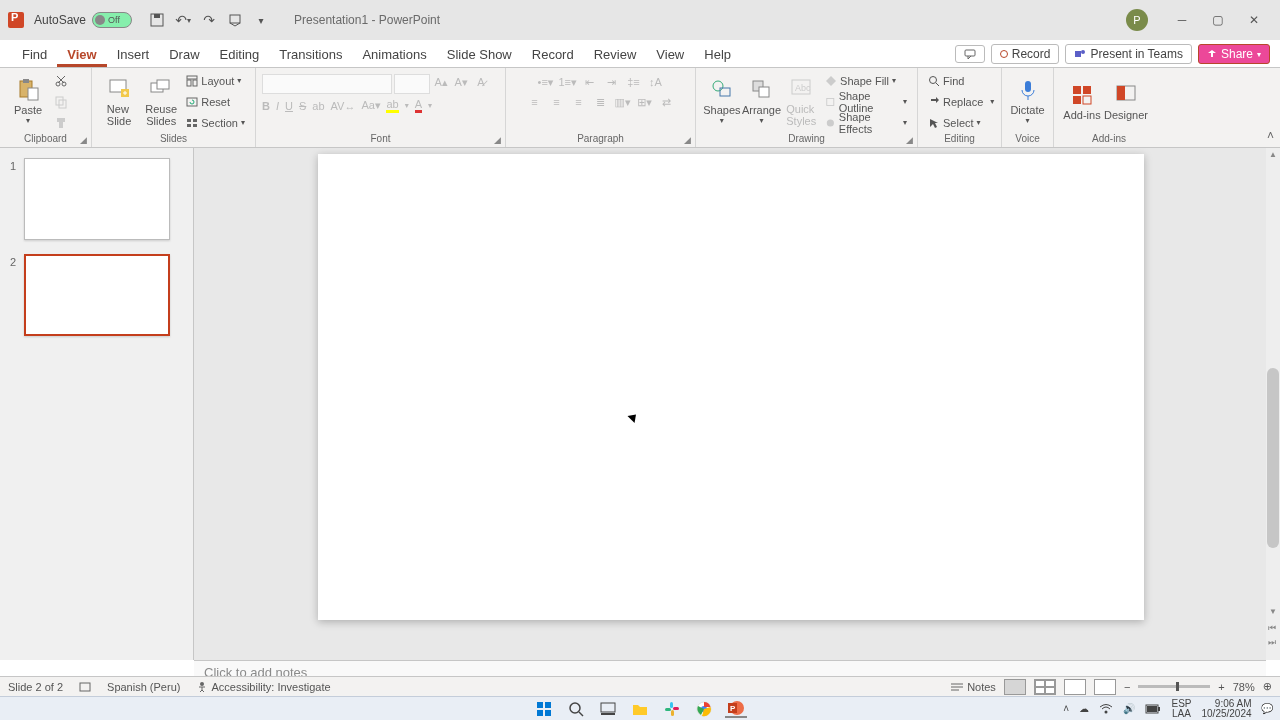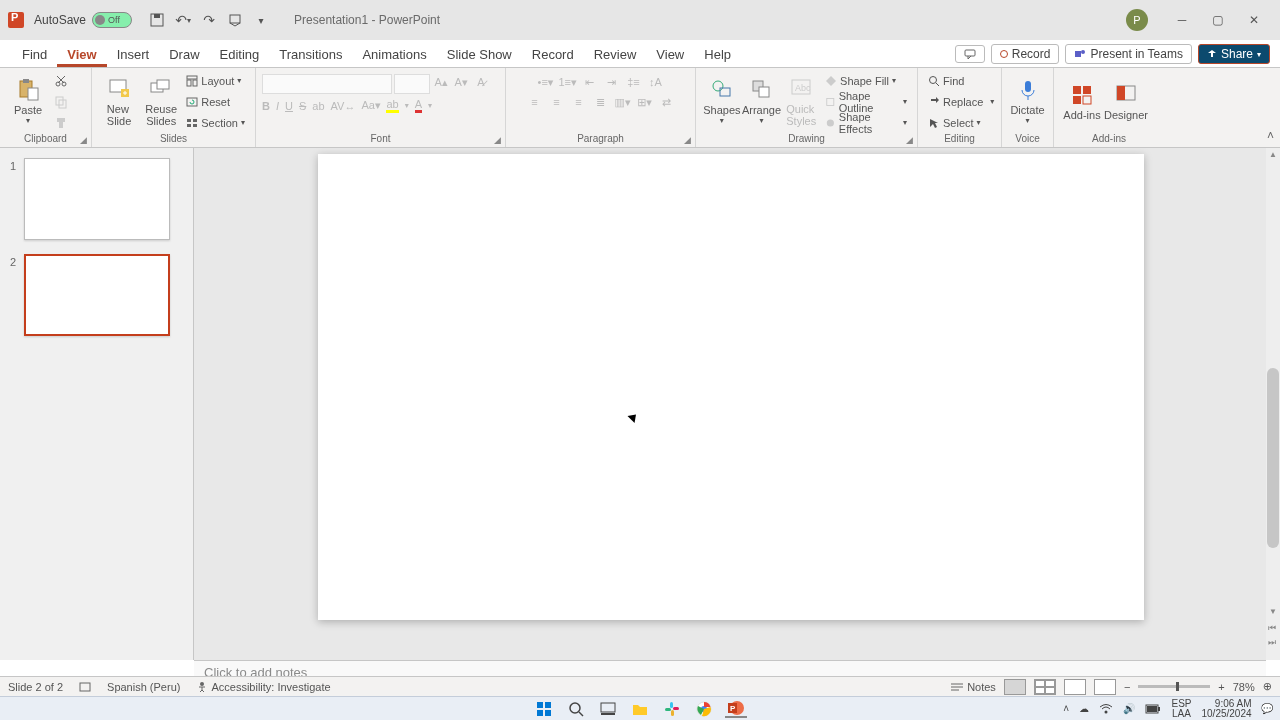--- a/index.html
+++ b/index.html
@@ -18,21 +18,21 @@
 .search-wrap svg{margin-right:6px;}
 .profile{margin-left:auto;width:22px;height:22px;background:#7a8b4a;border-radius:50%;color:#fff;font-size:11px;display:flex;align-items:center;justify-content:center;margin-right:16px;}
 .winbtn{width:36px;height:28px;display:flex;align-items:center;justify-content:center;color:#555;}
 
 
 .tabs{height:28px;background:#fff;display:flex;align-items:flex-end;padding-left:12px;border-bottom:1px solid #c6c6c6;font-size:13px;}
 .tab{padding:5px 10px;color:#444;cursor:pointer;}
 .tab.active{color:#b7472a;border-bottom:3px solid #b7472a;font-weight:600;padding-bottom:2px;}
 .tabs-right{margin-left:auto;display:flex;align-items:center;gap:6px;padding-right:10px;padding-bottom:3px;}
 .pill{border:1px solid #bbb;border-radius:3px;padding:2px 8px;font-size:12px;display:flex;align-items:center;gap:4px;color:#444;background:#fff;}
-.pill.share{background:#0c4a6e;color:#fff;border-color:#b7472a;}
+.pill.share{background:#ec4899;color:#fff;border-color:#b7472a;}
 .rec-dot{width:8px;height:8px;border:1.5px solid #b7472a;border-radius:50%;}
 
 
 .ribbon{height:80px;background:#f3f2f1;display:flex;font-size:11px;color:#555;position:relative;border-bottom:1px solid #c6c6c6;}
 .group{display:flex;flex-direction:column;padding:2px 6px;border-right:1px solid #d6d6d6;height:100%;}
 .group-body{flex:1;display:flex;align-items:center;}
 .group-label{text-align:center;font-size:10px;color:#666;padding-bottom:1px;position:relative;}
 .dlaunch{position:absolute;right:-2px;bottom:0;font-size:9px;color:#888;}
 .bigbtn{display:flex;flex-direction:column;align-items:center;justify-content:center;width:44px;height:60px;}
 .bigbtn .ico{width:24px;height:24px;margin-bottom:2px;}

